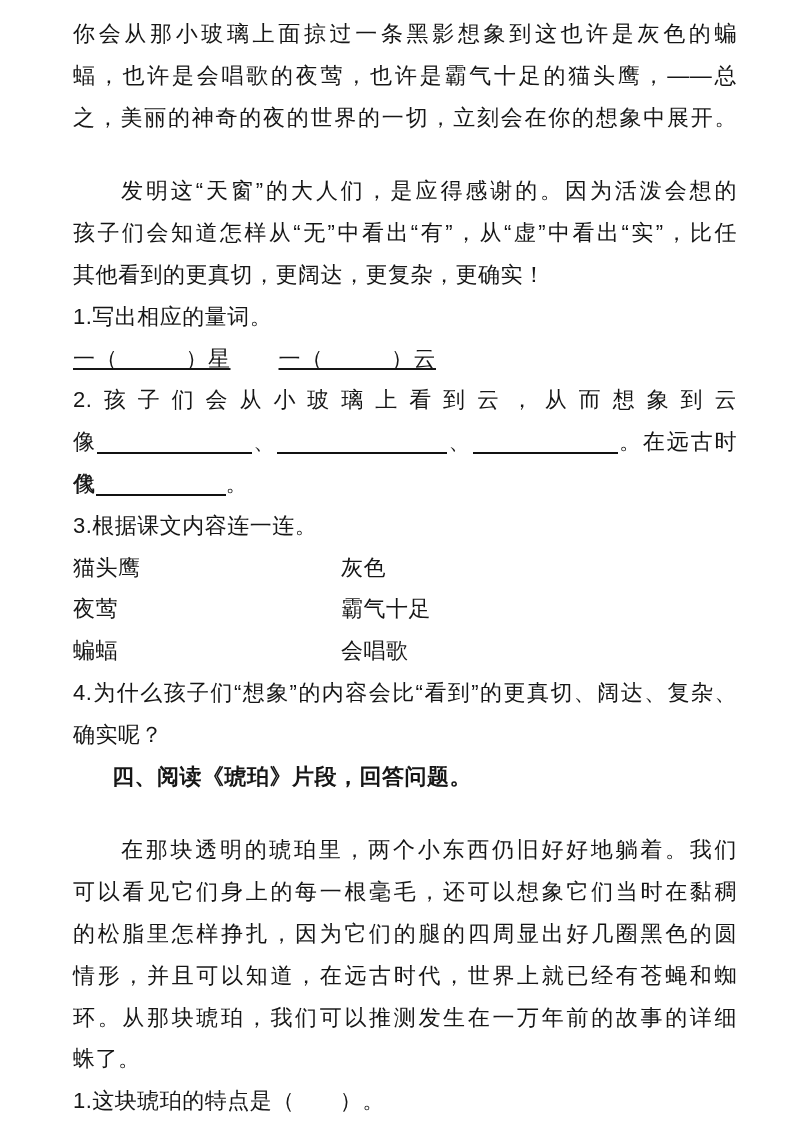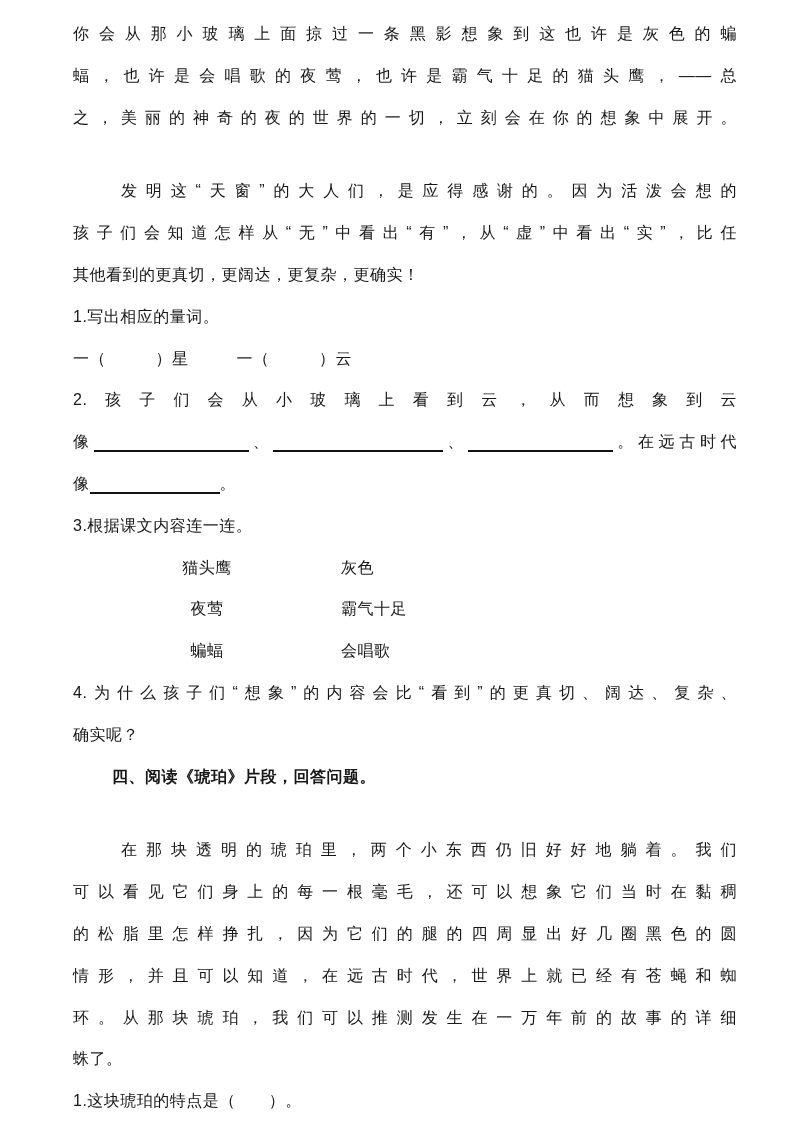--- a/index.html
+++ b/index.html
@@ -12,21 +12,21 @@
     position: relative;
     width: 793px;
     height: 1122px;
     background: #ffffff;
     color: #161616;
     overflow: hidden;
     box-sizing: border-box;
     padding: 13px 56px 0 73px;
   }
   .line {
-    font-size: 16px;
+    font-size: 22px;
     line-height: 41.8px;
     height: 41.8px;
     letter-spacing: 0.5px;
     white-space: nowrap;
   }
   
   .jl {
     white-space: normal;
     text-align: justify;
     text-align-last: justify;
@@ -40,24 +40,24 @@
     border-bottom: 2.5px solid #111;
     height: 24px;
     vertical-align: -5px;
   }
   .b1 { width: 155px; }
   .b2 { width: 170px; }
   .b3 { width: 145px; }
   .b4 { width: 130px; }
 
   
-  .qrow { display: flex; gap: 48px; }
+  .qrow { display: flex; gap: 48px; text-decoration: underline; }
 
   
-  .mrow { display: flex; text-align: center; }
+  .mrow { display: flex; }
   .mleft { width: 268px; }
 
   
   .optrow { display: flex; gap: 33px; padding-left: 10px; flex-direction: column; }
 </style>
 </head>
 <body>
 
 <div class="page">
 

